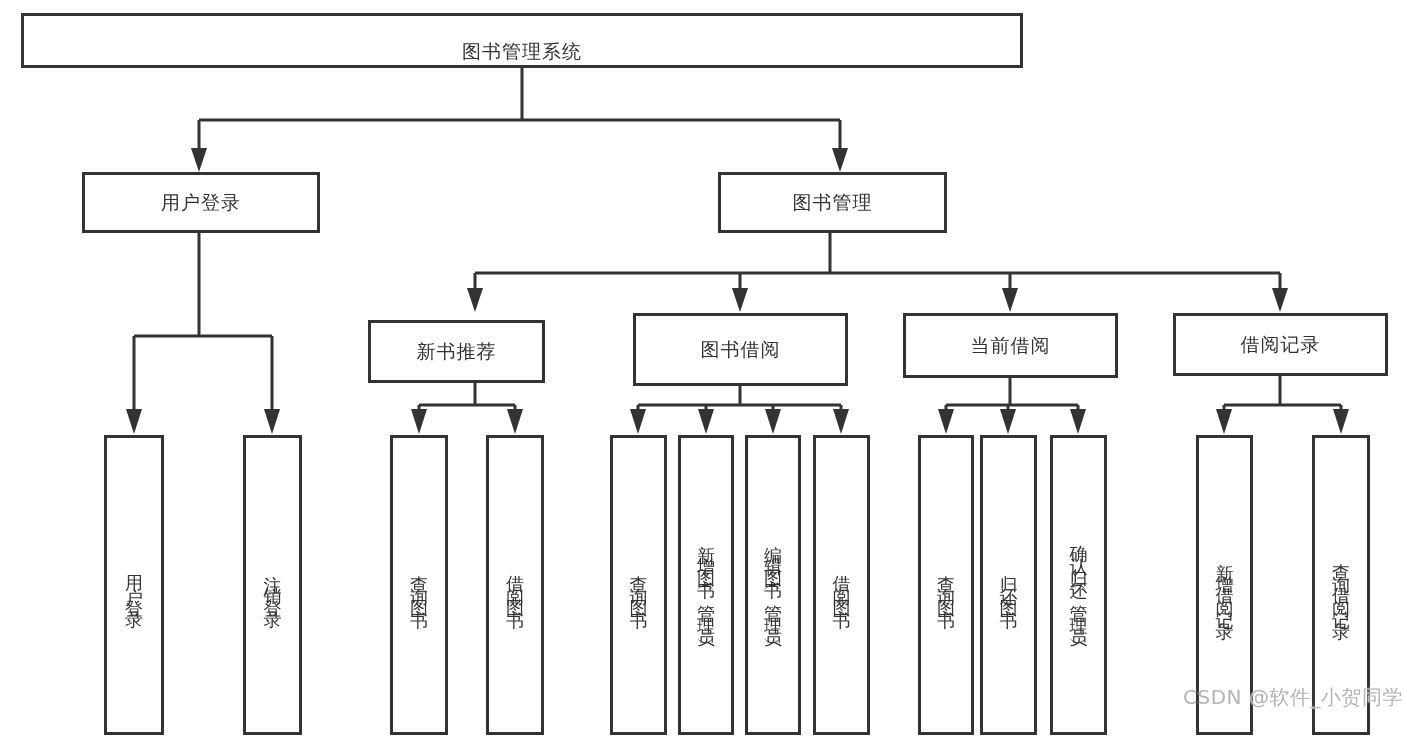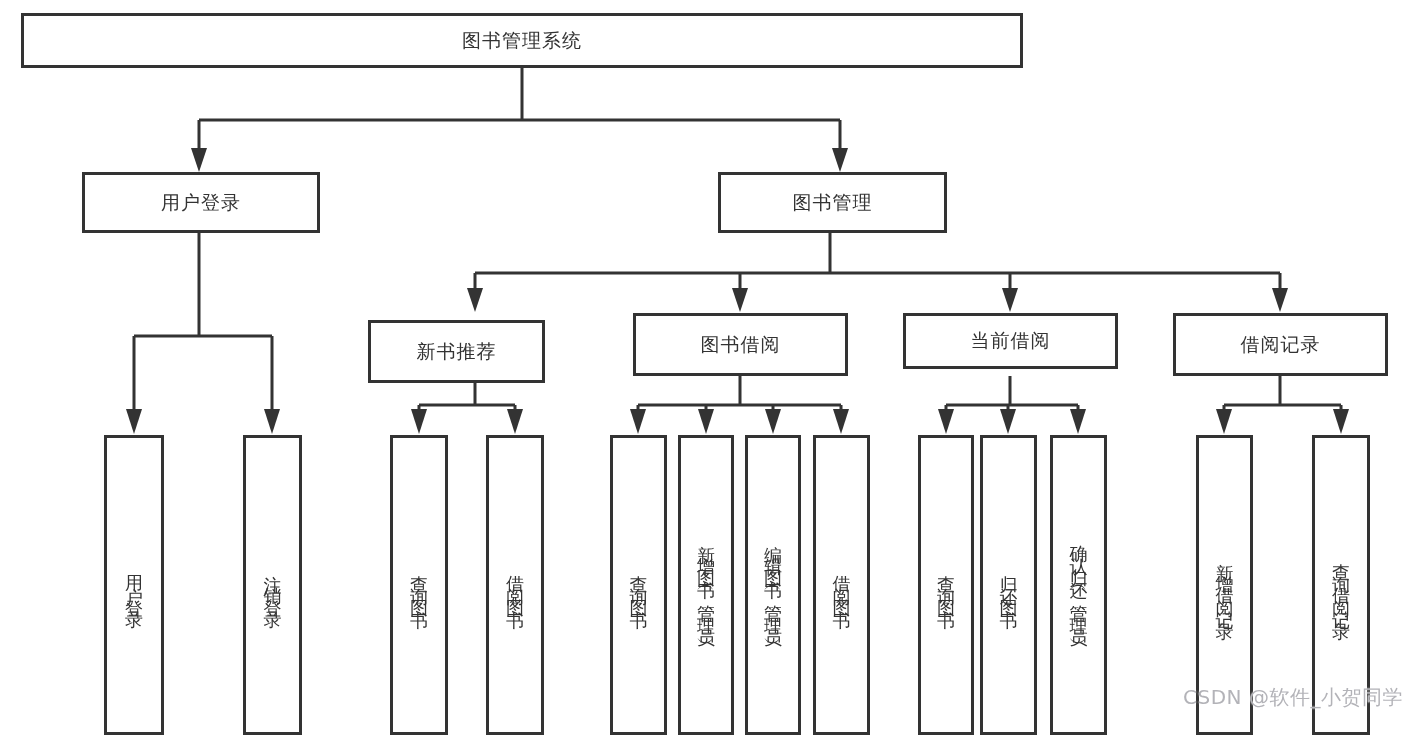--- a/index.html
+++ b/index.html
@@ -23,26 +23,26 @@
   .hnode{font-size:19px;letter-spacing:1px;}
   .vnode{top:435px;height:300px;}
   .vnode .vtext{
     writing-mode:vertical-rl;
     line-height:1;
     font-size:18px;
     letter-spacing:12px;
     color:#333333;
   }
   
-  .n-root{left:21px;top:13px;width:1002px;height:55px;}
+  .n-root{left:21px;top:13px;width:1002px;height:55px;align-items:flex-end;}
   .n-l2a{left:82px;top:172px;width:238px;height:61px;}
   .n-l2b{left:718px;top:172px;width:229px;height:61px;text-align:right;}
   .n-l3a{left:368px;top:320px;width:177px;height:63px;}
-  .n-l3b{left:633px;top:313px;width:215px;height:63px;}
-  .n-l3c{left:903px;top:313px;width:215px;height:56px;}
+  .n-l3b{left:633px;top:313px;width:215px;height:73px;}
+  .n-l3c{left:903px;top:313px;width:215px;height:65px;}
   .n-l3d{left:1173px;top:313px;width:215px;height:63px;}
   .n-b1{left:104px;width:60px;}
   .n-b2{left:243px;width:59px;}
   .n-b3{left:390px;width:58px;}
   .n-b4{left:486px;width:58px;}
   .n-b5{left:610px;width:57px;}
   .n-b6{left:678px;width:56px;}
   .n-b7{left:745px;width:56px;}
   .n-b8{left:813px;width:57px;}
   .n-b9{left:918px;width:56px;}

